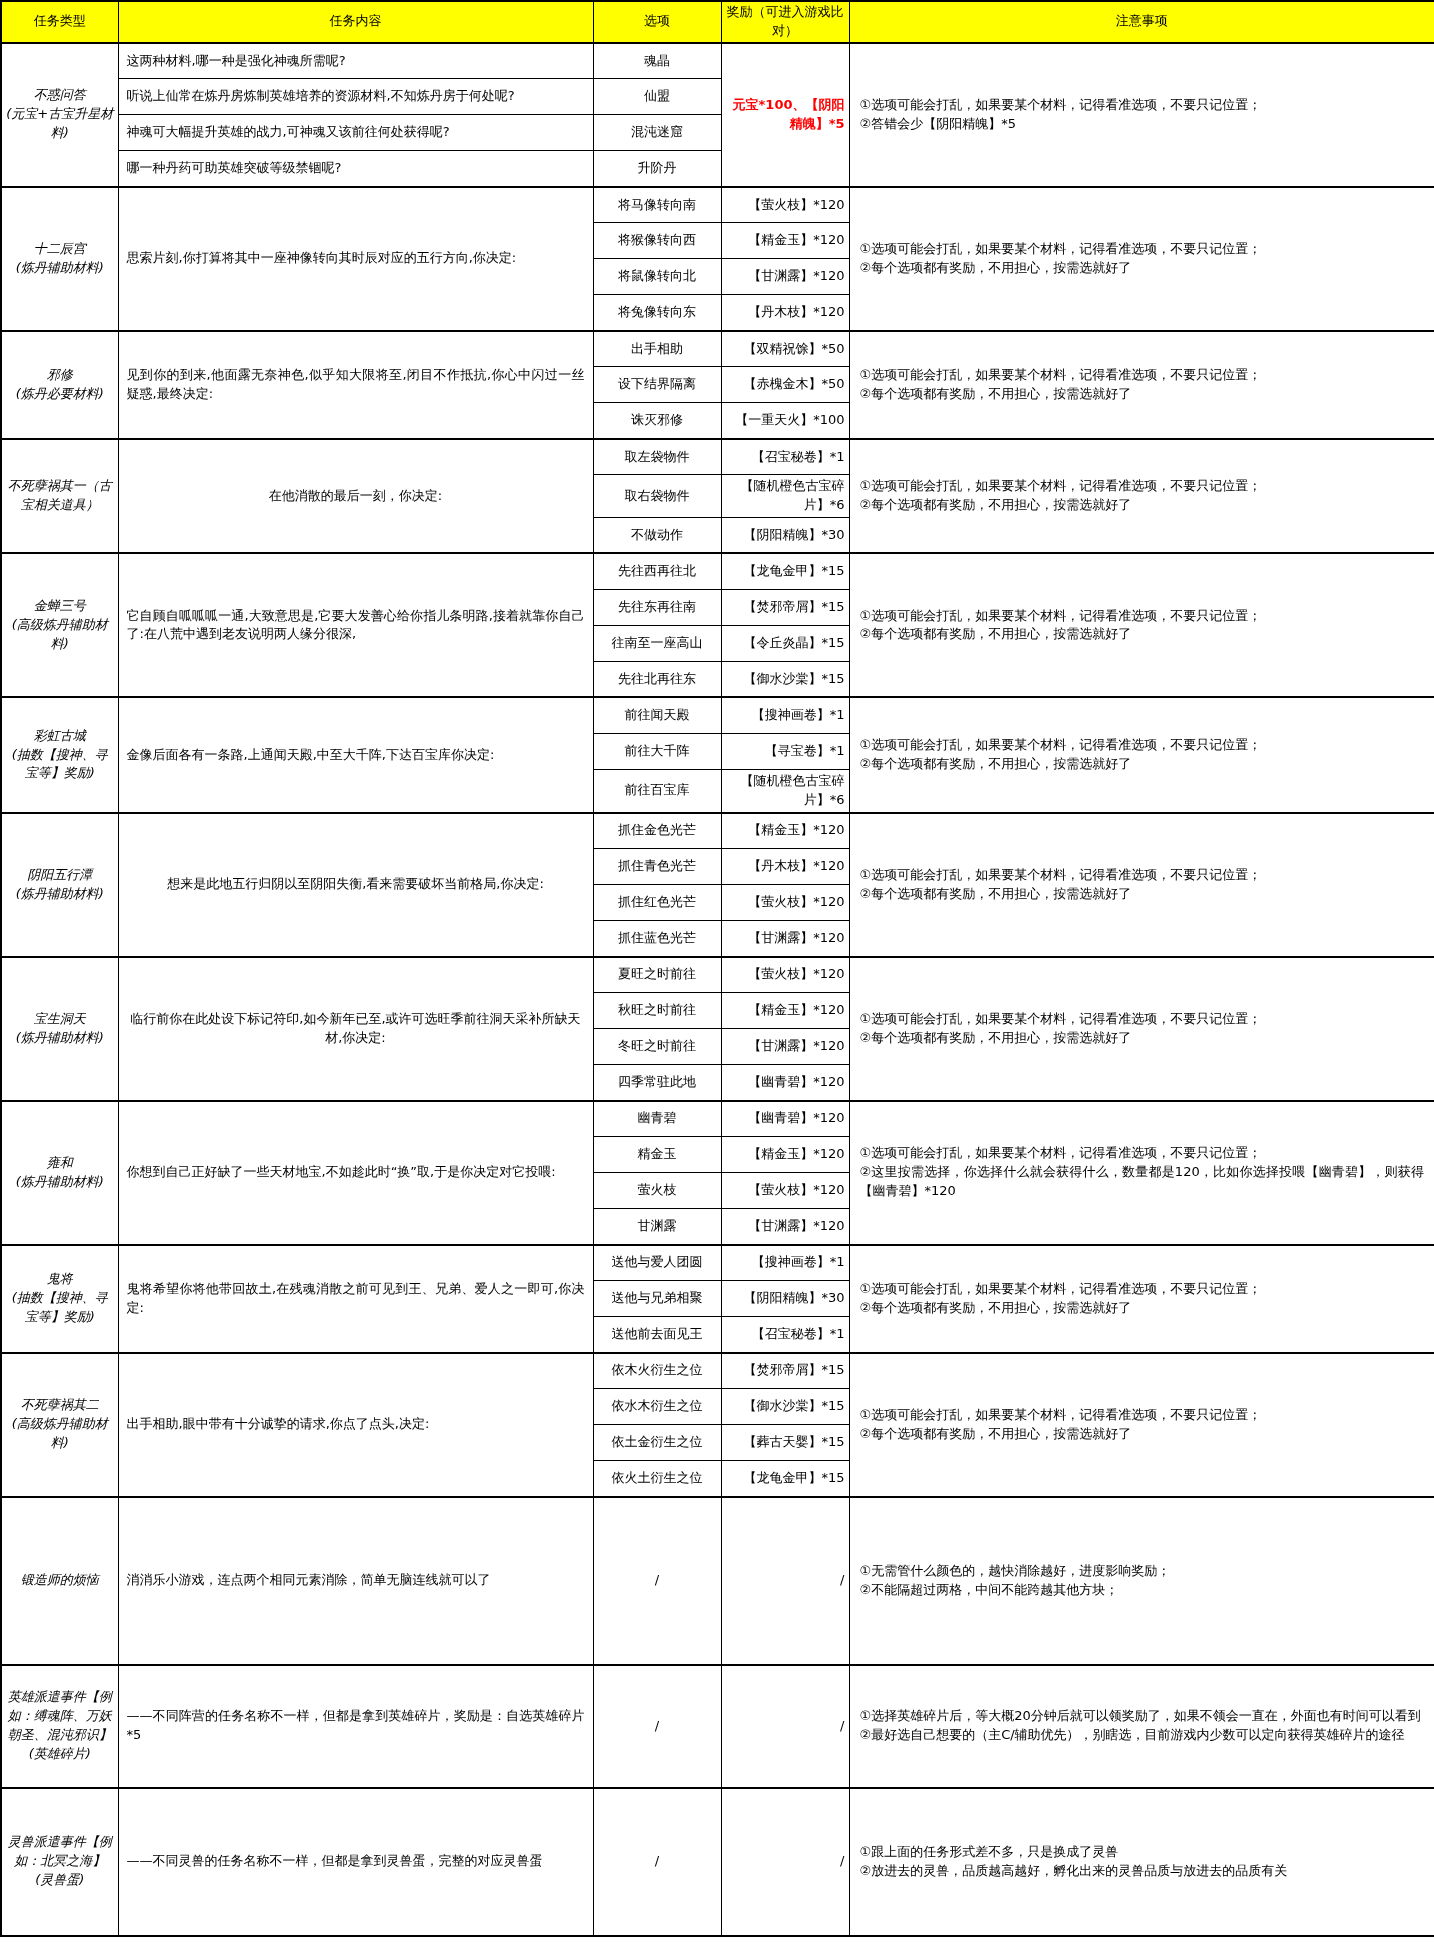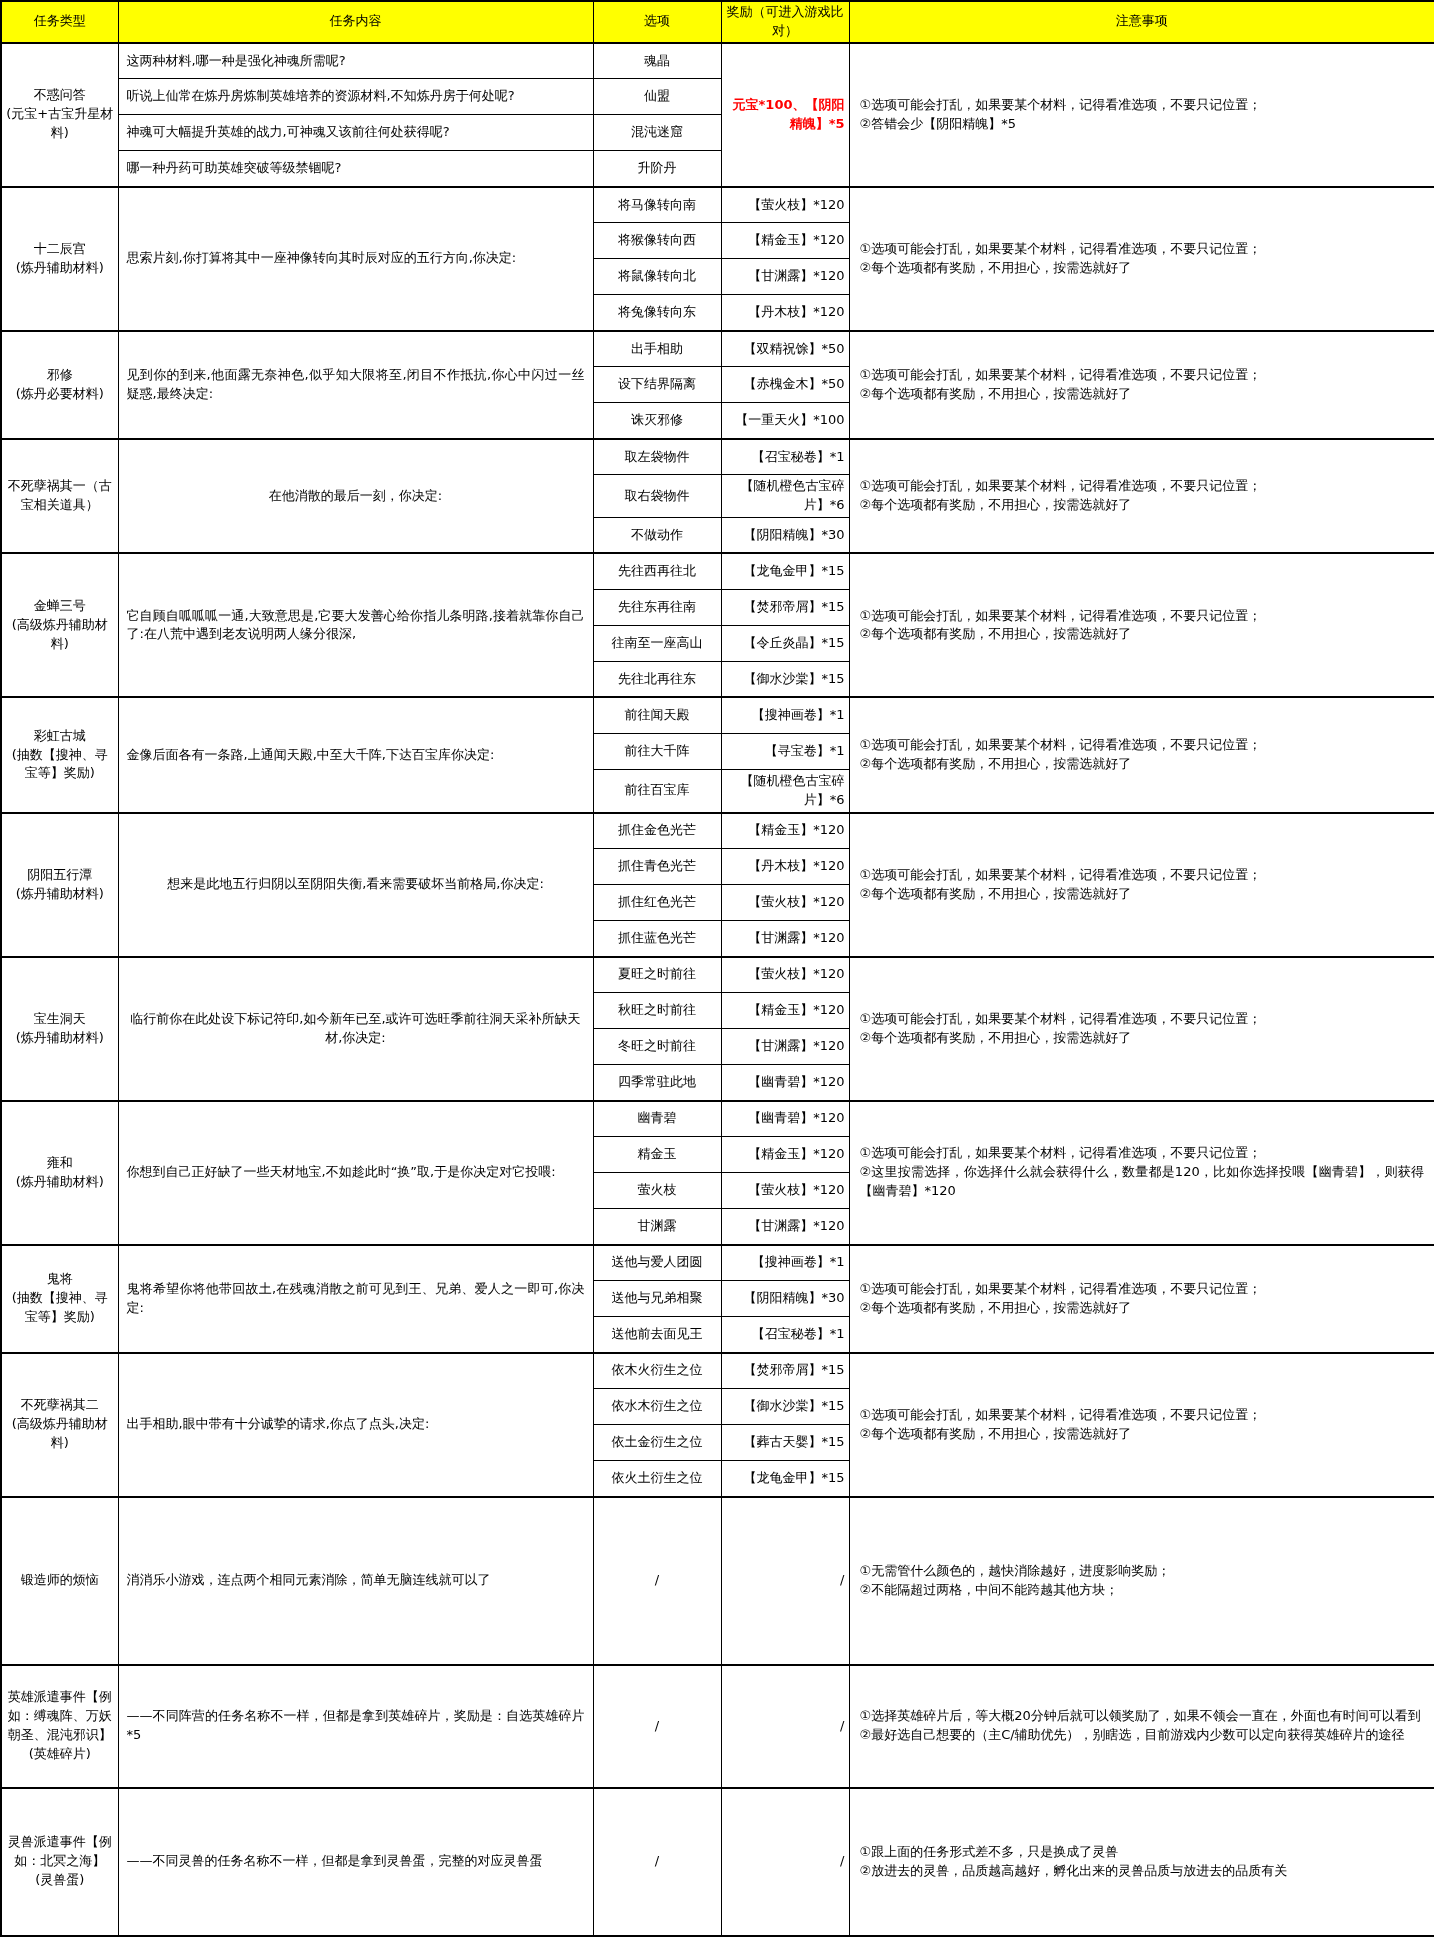--- a/index.html
+++ b/index.html
@@ -19,21 +19,21 @@
   thead th{
     background:var(--header-bg,#ffff00);
     font-weight:400;
     text-align:center;
     vertical-align:middle;
     border-bottom:2px solid var(--border,#000);
   }
   tr.sec-start td{border-top:2px solid var(--border,#000);}
   td.c-type{
     text-align:center;vertical-align:middle;
-    white-space:pre-line;padding:2px 4px;
+    white-space:pre-line;padding:2px 4px;font-style:italic;
   }
   td.c-content{
     vertical-align:middle;text-align:justify;
     padding:2px 8px;
   }
   td.c-content.center{text-align:center;}
   td.c-option{text-align:center;vertical-align:middle;padding:2px 4px;margin-left:48px;}
   td.c-reward{text-align:right;vertical-align:middle;padding:2px 4px;}
   td.c-reward.red{color:var(--accent,#f00);font-weight:700;}
   td.c-notes{

